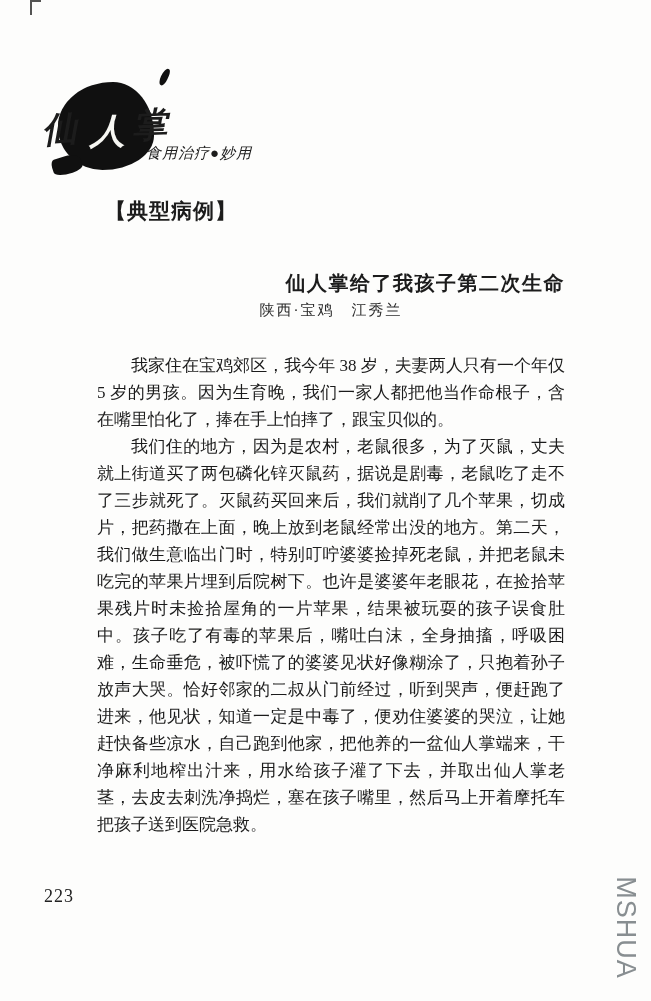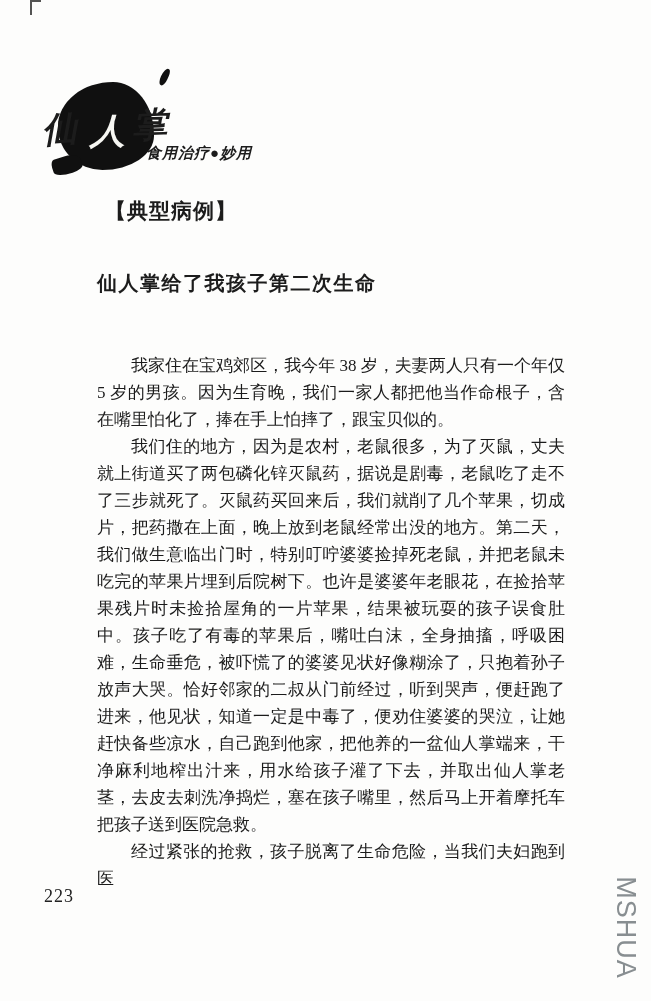--- a/index.html
+++ b/index.html
@@ -43,31 +43,31 @@
     border-radius: 60% 40% 50% 50%;
     transform: rotate(24deg);
   }
   .logo-char { position: absolute; font-weight: bold; font-style: italic;
     font-size: 35px; line-height: 1; z-index: 2; }
   .logo-char-0 { left: 2px;  top: 30px; transform: rotate(-4deg); }
   .logo-char-1 { left: 50px; top: 32px; color: #f6f6f2; }
   .logo-char-2 { left: 92px; top: 26px; transform: rotate(-2deg); }
   .logo-subtitle {
     position: absolute; left: 106px; top: 62px; z-index: 2;
-    font-weight: bold; font-style: italic;
+    font-weight: normal; font-style: italic;
     font-size: 15px; letter-spacing: 1px; white-space: nowrap;
   }
   
   .section-header {
     position: absolute; left: 105px; top: 197px;
     font-size: 21px; font-weight: bold; letter-spacing: 1px;
   }
   .article-title {
     position: absolute; left: 97px; top: 257px; width: 468px;
-    text-align: left; font-size: 20px; font-weight: bold;
+    text-align: right; font-size: 20px; font-weight: bold;
     letter-spacing: 1.5px;
   }
   .article-byline {
     position: absolute; left: 97px; top: 301px; width: 468px;
     text-align: center; font-size: 15px; letter-spacing: 2px;
     color: #2b2b2b;
   }
   .article-body {
     position: absolute; left: 97px; top: 352px; width: 468px;
     font-size: 17px; line-height: 27px; text-align: justify;
@@ -99,24 +99,24 @@
     <span class="logo-char logo-char-0">仙</span>
     <span class="logo-char logo-char-1">人</span>
     <span class="logo-char logo-char-2">掌</span>
     <span class="logo-subtitle">食用治疗●妙用</span>
   </div>
 
   <div class="section-header">【典型病例】</div>
 
   <h1 class="article-title">仙人掌给了我孩子第二次生命</h1>
 
+  <div class="article-byline">陕西·宝鸡　江秀兰</div>
 
   <div class="article-body">
     <p>我家住在宝鸡郊区，我今年 38 岁，夫妻两人只有一个年仅 5 岁的男孩。因为生育晚，我们一家人都把他当作命根子，含在嘴里怕化了，捧在手上怕摔了，跟宝贝似的。</p>
     <p>我们住的地方，因为是农村，老鼠很多，为了灭鼠，丈夫就上街道买了两包磷化锌灭鼠药，据说是剧毒，老鼠吃了走不了三步就死了。灭鼠药买回来后，我们就削了几个苹果，切成片，把药撒在上面，晚上放到老鼠经常出没的地方。第二天，我们做生意临出门时，特别叮咛婆婆捡掉死老鼠，并把老鼠未吃完的苹果片埋到后院树下。也许是婆婆年老眼花，在捡拾苹果残片时未捡拾屋角的一片苹果，结果被玩耍的孩子误食肚中。孩子吃了有毒的苹果后，嘴吐白沫，全身抽搐，呼吸困难，生命垂危，被吓慌了的婆婆见状好像糊涂了，只抱着孙子放声大哭。恰好邻家的二叔从门前经过，听到哭声，便赶跑了进来，他见状，知道一定是中毒了，便劝住婆婆的哭泣，让她赶快备些凉水，自己跑到他家，把他养的一盆仙人掌端来，干净麻利地榨出汁来，用水给孩子灌了下去，并取出仙人掌老茎，去皮去刺洗净捣烂，塞在孩子嘴里，然后马上开着摩托车把孩子送到医院急救。</p>
-    <p>经过紧张的抢救，孩子脱离了生命危险，当我们夫妇跑到医</p>
   </div>
 
   <div class="page-number">223</div>
 
   <div class="watermark">MSHUA</div>
 
 </div>
 
 </body></html>

